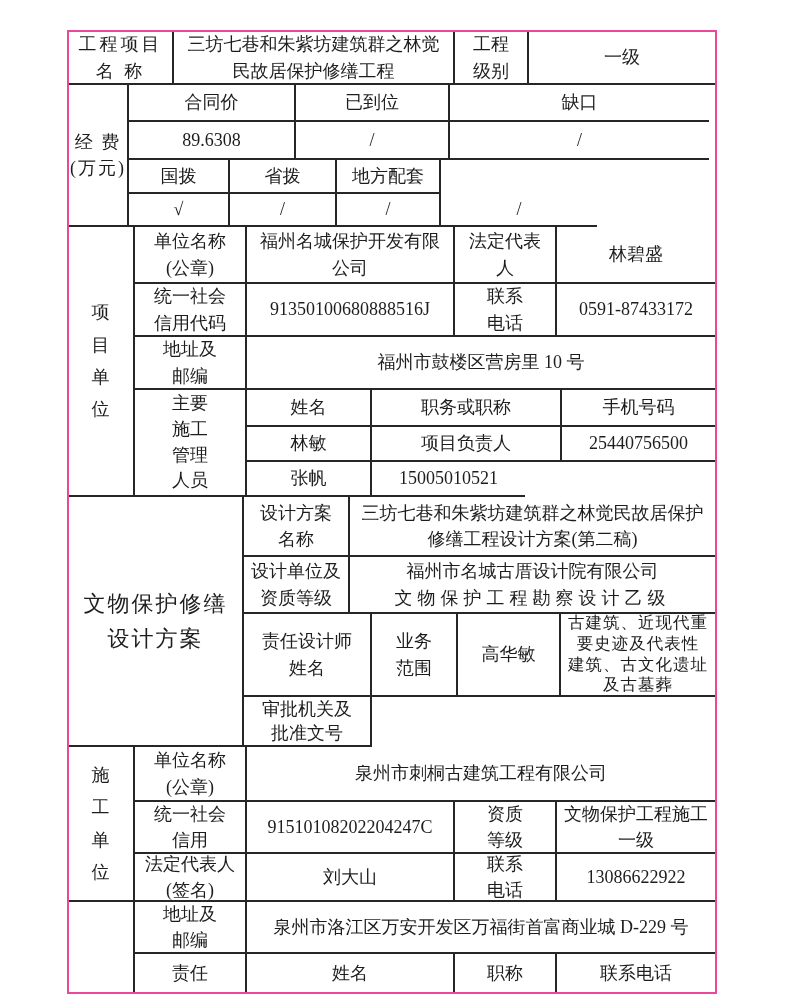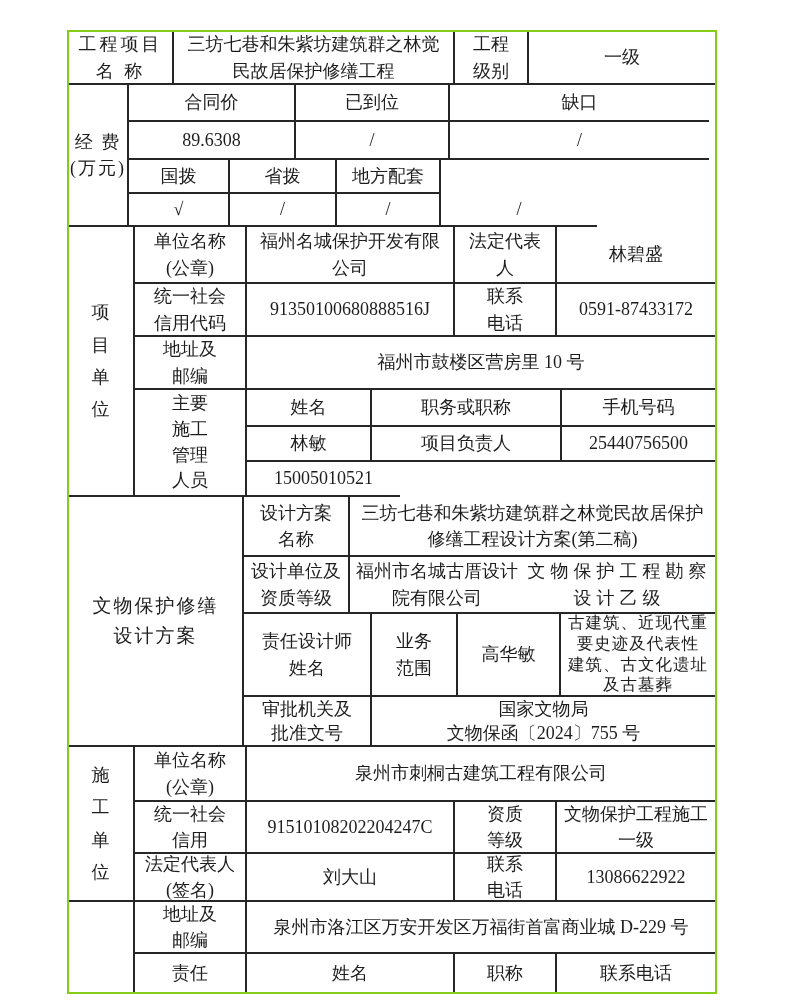--- a/index.html
+++ b/index.html
@@ -7,21 +7,21 @@
   body {
     position: relative;
     font-family: "Liberation Serif", "DejaVu Serif", serif;
     color: #1d1d1d;
   }
   .sheet {
     position: absolute;
     left: 67px;
     top: 30px;
     width: 650px;
-    border: 2px solid #84cc16;
+    border: 2px solid #ec4899;
     background: #ffffff;
   }
   .row { display: flex; }
   .col { display: flex; flex-direction: column; }
   .c {
     border-right: 2px solid #262626;
     border-bottom: 2px solid #262626;
     display: flex;
     align-items: center;
     justify-content: center;
@@ -31,23 +31,23 @@
     line-height: 1.45;
     overflow: hidden;
   }
   .er { border-right: none; }
   .eb { border-bottom: none; }
   .sp { letter-spacing: 3px; }
   .sp2 { letter-spacing: 2px; }
   .vert { line-height: 1.8; letter-spacing: 1px; }
   .mgr { line-height: 1.42; }
   .scope { font-size: 16.5px; line-height: 1.26; letter-spacing: 1px; }
-  .stack { }
+  .stack { flex-direction: column; }
   .wide { letter-spacing: 5px; text-align: center; }
-  .secd { font-size: 19px; letter-spacing: 2px; line-height: 1.6; }
+  .secd { font-size: 22px; letter-spacing: 2px; line-height: 1.6; }
 </style>
 </head>
 <body>
 
 <div class="sheet">
 
   <div class="row">
     <div class="c sp" style="width:105px;height:53px">工程项目
 名  称</div>
     <div class="c" style="width:281px;height:53px">三坊七巷和朱紫坊建筑群之林觉
@@ -127,20 +127,21 @@
             <div class="c" style="width:125px;height:37px">姓名</div>
             <div class="c" style="width:190px;height:37px">职务或职称</div>
             <div class="c er" style="width:153px;height:37px">手机号码</div>
           </div>
           <div class="row">
             <div class="c" style="width:125px;height:35px">林敏</div>
             <div class="c" style="width:190px;height:35px">项目负责人</div>
             <div class="c er" style="width:153px;height:35px">25440756500</div>
           </div>
           <div class="row">
+            <div class="c" style="width:125px;height:35px">张帆</div>
             <div class="c er" style="width:153px;height:35px">15005010521</div>
           </div>
         </div>
       </div>
     </div>
   </div>
 
   <div class="row">
     <div class="c secd" style="width:175px;height:250px">文物保护修缮
 设计方案</div>
@@ -166,22 +167,20 @@
 范围</div>
         <div class="c" style="width:103px;height:83px">高华敏</div>
         <div class="c er scope" style="width:154px;height:83px">古建筑、近现代重
 要史迹及代表性
 建筑、古文化遗址
 及古墓葬</div>
       </div>
       <div class="row">
         <div class="c" style="width:128px;height:50px;line-height:1.35">审批机关及
 批准文号</div>
-        <div class="c er" style="width:343px;height:50px;line-height:1.35">国家文物局
-文物保函〔2024〕755 号</div>
       </div>
     </div>
   </div>
 
   <div class="row">
     <div class="c vert" style="width:66px;height:155px">施
 工
 单
 位</div>
     <div class="col" style="width:580px">

